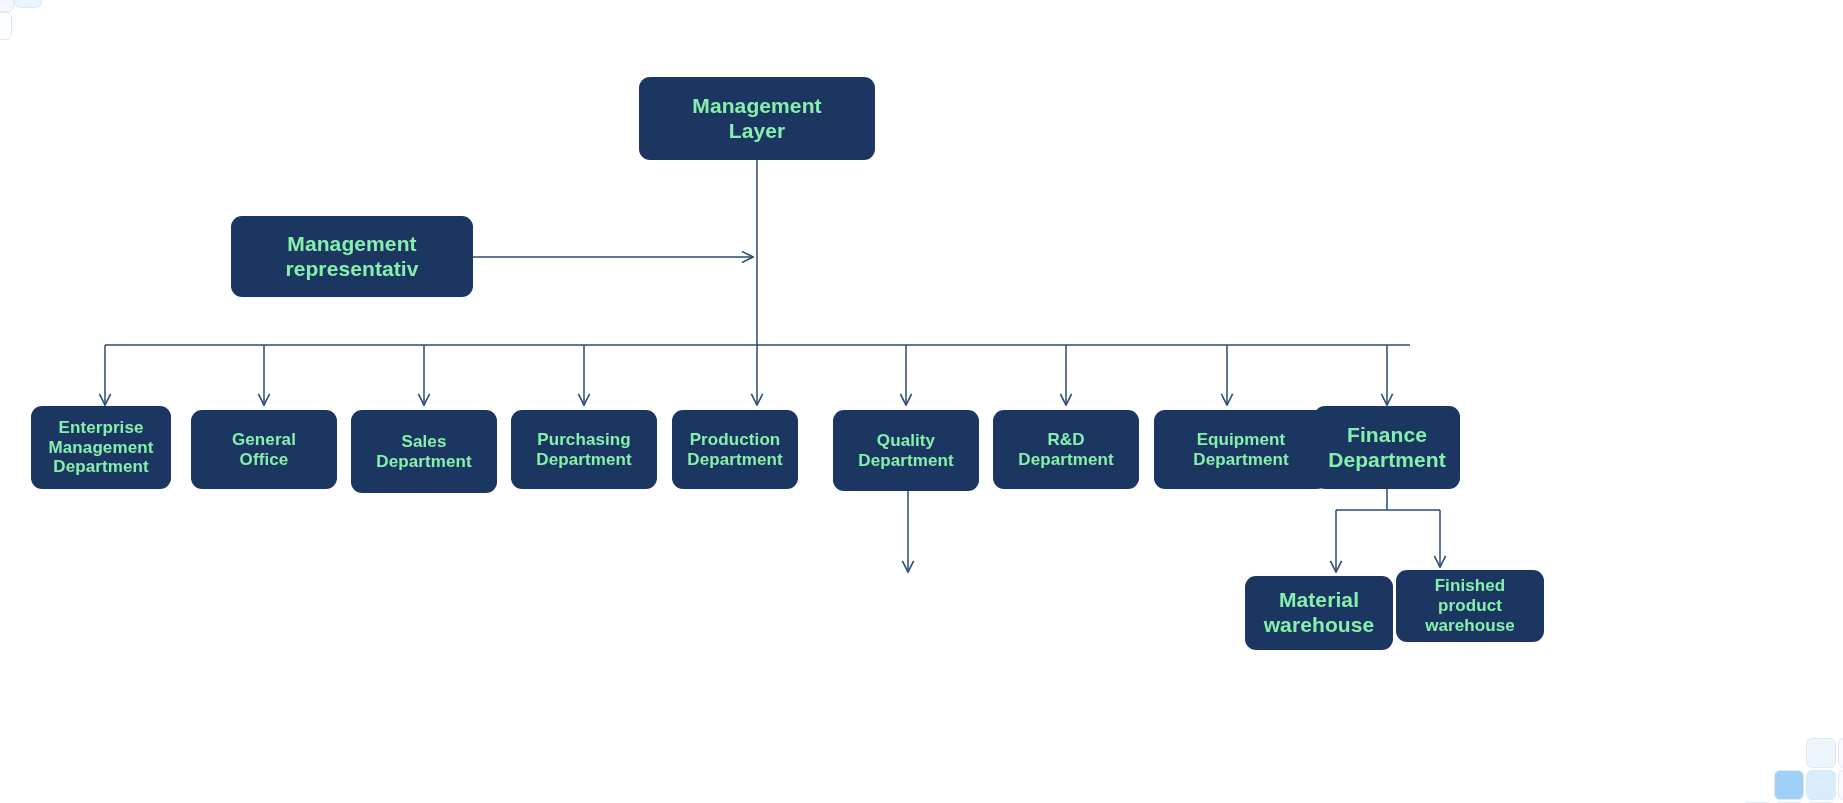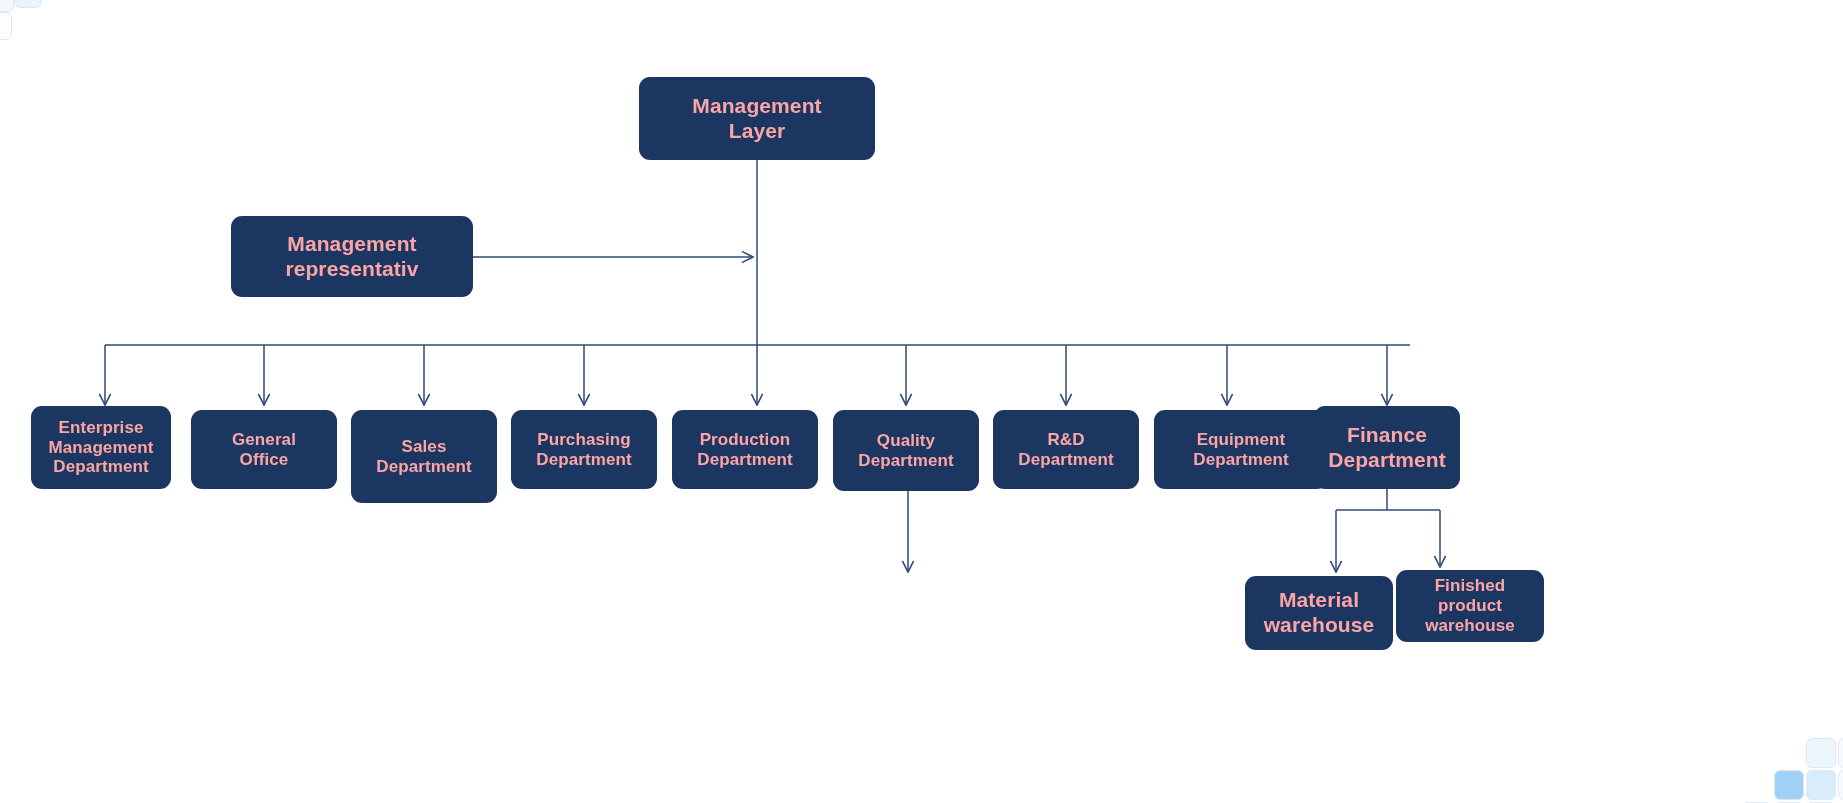--- a/index.html
+++ b/index.html
@@ -22,21 +22,21 @@
     left: 0;
     top: 0;
     width: 1843px;
     height: 803px;
     pointer-events: none;
   }
   .node {
     position: absolute;
     background: #1b3661;
     border-radius: 11px;
-    color: #fca5a5;
+    color: #86efac;
     display: flex;
     align-items: center;
     justify-content: center;
     text-align: center;
     font-weight: bold;
     line-height: 1.17;
     box-sizing: border-box;
     padding: 12px 6px;
     letter-spacing: 0.1px;
   }
@@ -118,29 +118,29 @@
   </div>
 
   <div class="node" style="left:31px; top:406px; width:140px; height:83px; font-size:17px;">
     <span>Enterprise<br>Management<br>Department</span>
   </div>
 
   <div class="node" style="left:191px; top:410px; width:146px; height:79px; font-size:17px;">
     <span>General<br>Office</span>
   </div>
 
-  <div class="node" style="left:351px; top:410px; width:146px; height:93px; font-size:17px;">
+  <div class="node" style="left:351px; top:410px; width:146px; height:83px; font-size:17px;">
     <span>Sales<br>Department</span>
   </div>
 
   <div class="node" style="left:511px; top:410px; width:146px; height:79px; font-size:17px;text-align:center;">
     <span>Purchasing<br>Department</span>
   </div>
 
-  <div class="node" style="left:672px; top:410px; width:146px; height:79px; font-size:17px;">
+  <div class="node" style="left:672px; top:410px; width:126px; height:79px; font-size:17px;">
     <span>Production<br>Department</span>
   </div>
 
   <div class="node" style="left:833px; top:410px; width:146px; height:81px; font-size:17px;">
     <span>Quality<br>Department</span>
   </div>
 
   <div class="node" style="left:993px; top:410px; width:146px; height:79px; font-size:17px;">
     <span>R&amp;D<br>Department</span>
   </div>

